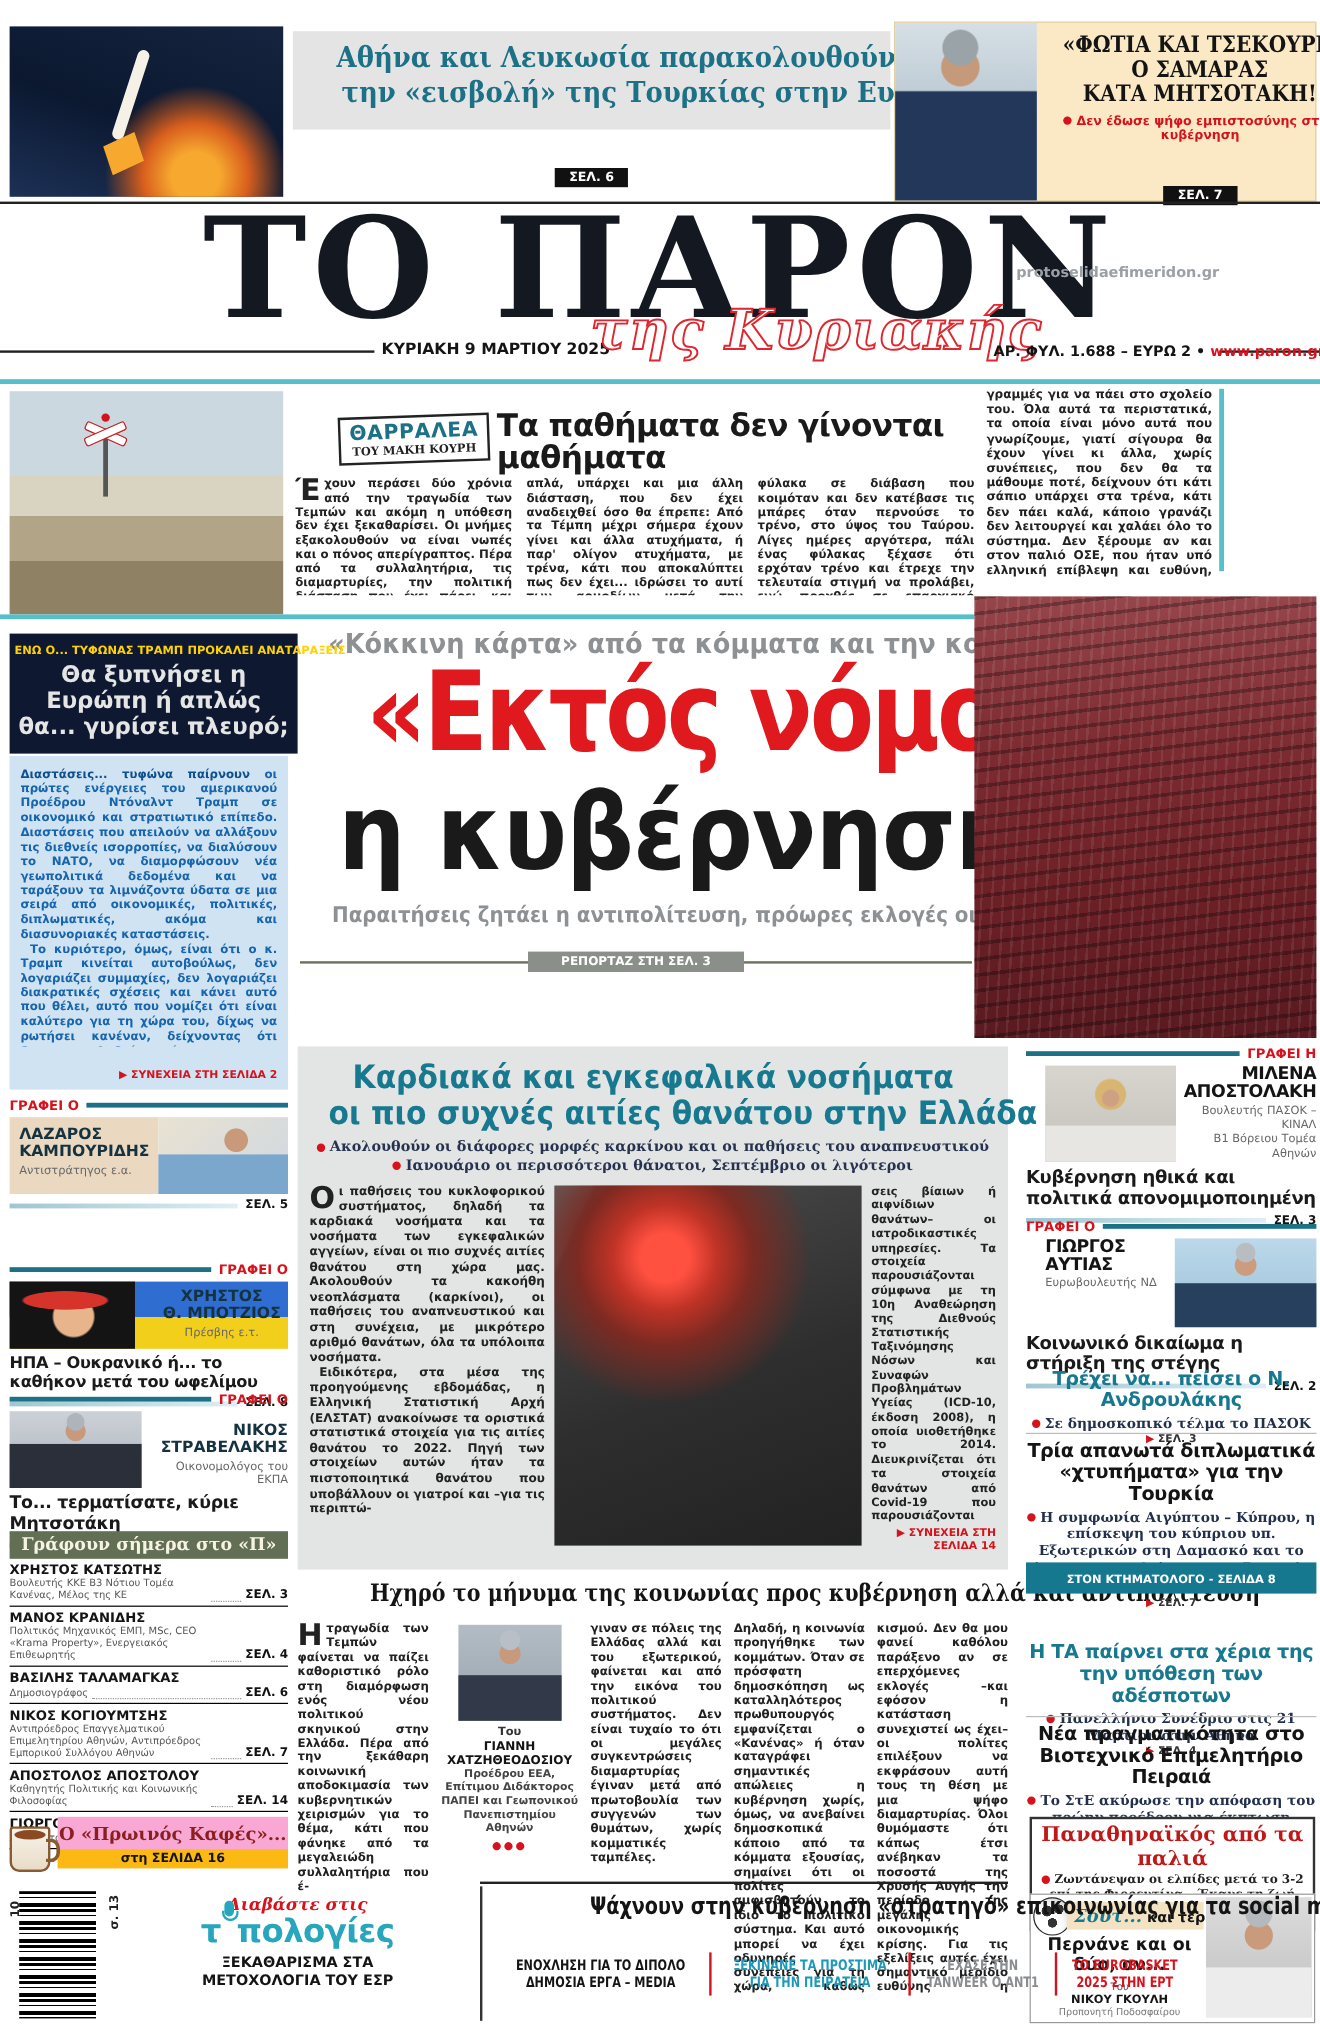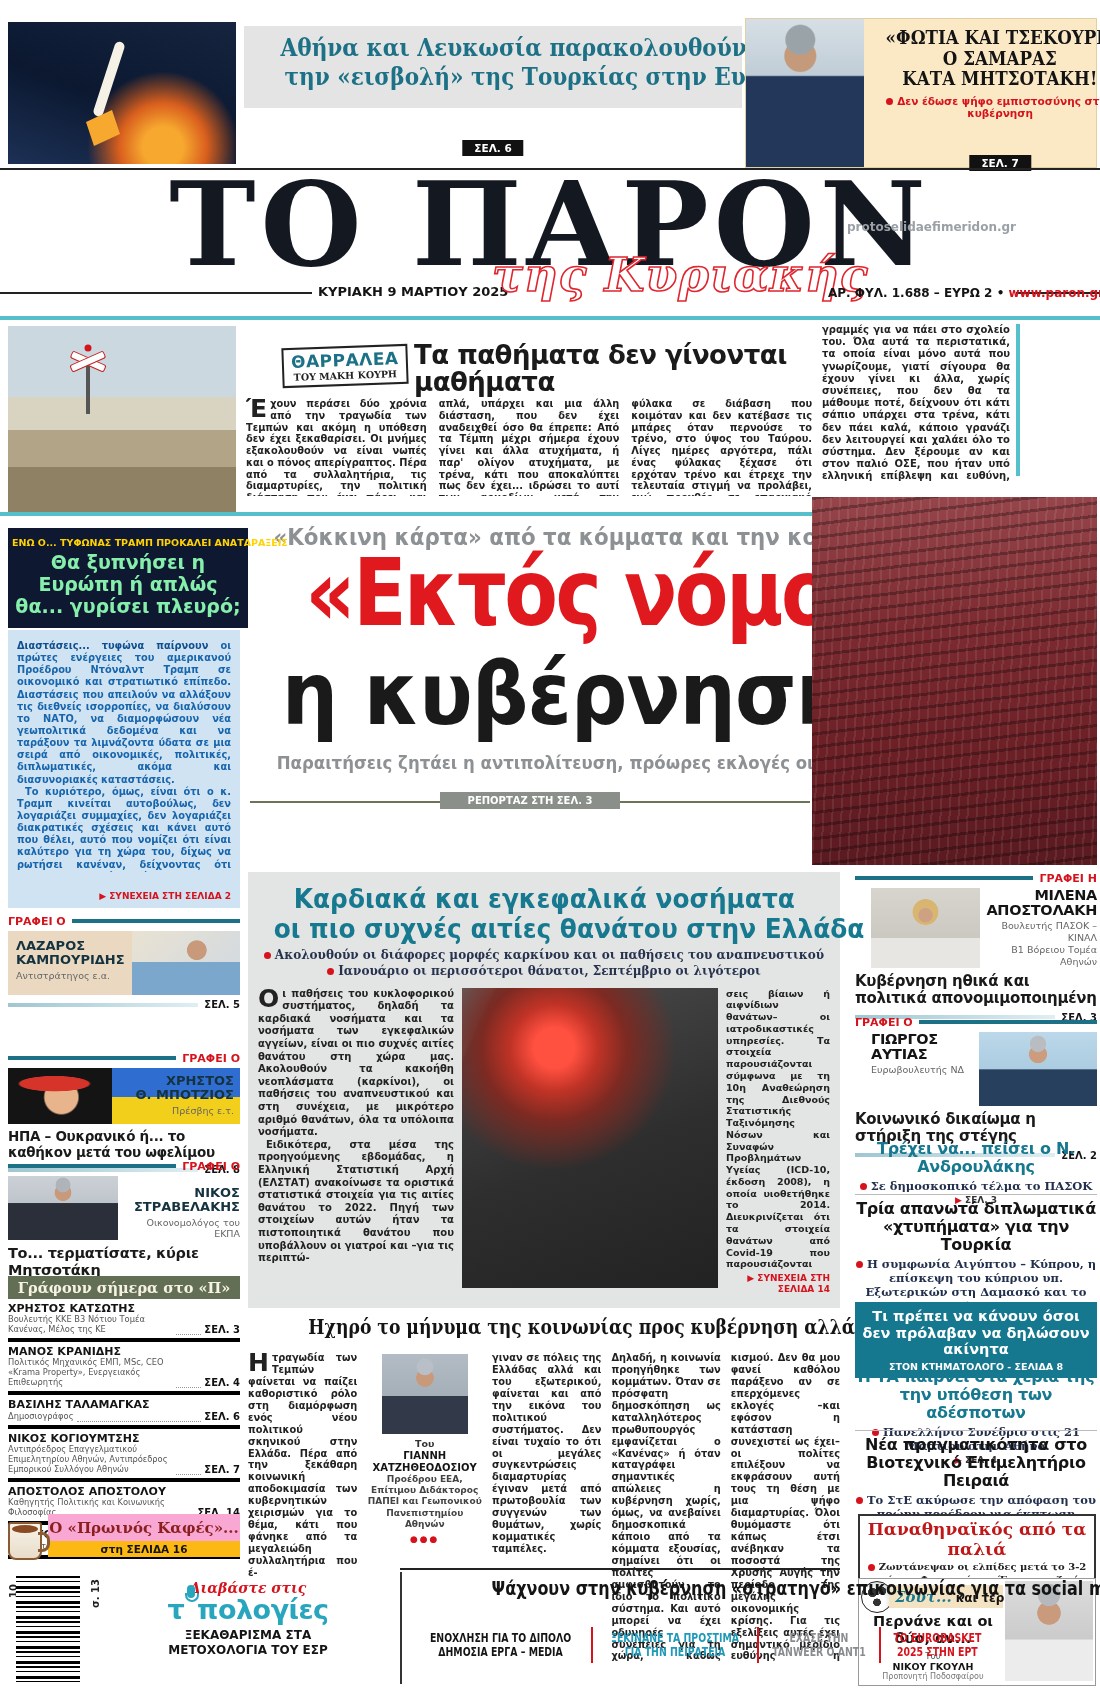--- a/index.html
+++ b/index.html
@@ -82,21 +82,21 @@
   .lead-badge{position:absolute;left:250px;top:789px;width:560px;text-align:center;}
   .lead-badge span{background:#8a8f8a;color:#fff;font-weight:700;font-size:10px;padding:3px 28px;display:inline-block;}
   .ph-parliament{position:absolute;left:812px;top:497px;width:285px;height:368px;
     background:repeating-linear-gradient(173deg,rgba(0,0,0,.28) 0 3px,rgba(0,0,0,0) 3px 13px),
     repeating-linear-gradient(93deg,rgba(255,255,255,.08) 0 2px,rgba(255,255,255,0) 2px 9px),
     linear-gradient(180deg,#96464b 0%,#7c2b31 35%,#6b2026 70%,#591a20 100%);}
 
   
   .eu-dark{position:absolute;left:8px;top:528px;width:232px;background:#0e1830;text-align:center;padding:9px 4px 10px;}
   .eu-kick{color:#ffd200;font-weight:700;font-size:9.5px;white-space:nowrap;}
-  .eu-head{color:#86efac;font-weight:800;font-size:19px;line-height:1.15;margin-top:4px;}
+  .eu-head{color:#e5e5e5;font-weight:800;font-size:19px;line-height:1.15;margin-top:4px;}
   .eu-light{position:absolute;left:8px;top:630px;width:214px;height:258px;background:#cfe3f2;padding:10px 9px;
     color:#1765ad;font-weight:600;font-size:9.8px;line-height:1.24;text-align:justify;}
   .eu-light .txt{height:232px;overflow:hidden;}
   .eu-light p{margin:0 0 0;text-indent:8px;}
   .eu-light p:first-child{text-indent:0;}
   .eu-lead{font-weight:800;color:#0f4f8f;}
   .eu-cont{position:absolute;right:9px;bottom:6px;}
 
   
   .graf-row{display:flex;align-items:center;gap:6px;height:12px;margin-bottom:4px;}
@@ -114,33 +114,33 @@
   .ph-erdogan{flex:1;background:
     radial-gradient(circle at 60% 30%,#c8997a 0 12%,rgba(0,0,0,0) 13%),
     linear-gradient(180deg,rgba(0,0,0,0) 0 48%,#7ba7cc 49% 100%),
     linear-gradient(135deg,#e9e2d2,#cfd8e2);}
   .cb1-name{width:108px;background:#ead9c0;padding:8px 8px 0;}
   .ph-trumpflag{width:100%;height:56px;position:relative;background:
     radial-gradient(ellipse at 20% 28%,#d6342a 0 13%,rgba(0,0,0,0) 14%),
     radial-gradient(circle at 23% 52%,#e8b48c 0 9%,rgba(0,0,0,0) 10%),
     linear-gradient(90deg,#141414 0 45%,rgba(0,0,0,0) 45%),
     linear-gradient(180deg,#2f6ed0 0 52%,#f2cf1b 52% 100%);}
-  .cb2-name{position:absolute;right:6px;top:6px;text-align:right;}
+  .cb2-name{position:absolute;right:6px;top:6px;text-align:center;}
   .ph-mitsotakis{width:110px;height:100%;background:
     radial-gradient(circle at 50% 14%,#aeb4ba 0 9%,rgba(0,0,0,0) 10%),
     radial-gradient(circle at 50% 26%,#c8997a 0 11%,rgba(0,0,0,0) 12%),
     linear-gradient(180deg,rgba(0,0,0,0) 0 42%,#2a2f3a 43% 100%),
     linear-gradient(180deg,#ccd1d6,#aab3bc);}
   .cb3-name{flex:1;text-align:right;padding:10px 0 0;}
 
   
   .grafoun{position:absolute;left:8px;top:1276px;width:232px;}
   .grafoun-h{background:#636f55;color:#f6f2e4;font-family:"DejaVu Serif",serif;font-weight:700;
     font-size:14.5px;text-align:center;padding:3px 0;}
-  .gf-entry{border-bottom:4px solid #000000;padding:3px 0 3px;}
+  .gf-entry{border-bottom:1px solid #000000;padding:3px 0 3px;}
   .gf-name{font-weight:800;font-size:11px;color:#141414;}
   .gf-row{display:flex;align-items:flex-end;gap:3px;}
   .gf-desc{font-size:8.3px;color:#555;line-height:1.2;max-width:165px;}
   .gf-lead{flex:1;border-bottom:1.5px dotted #999;height:10px;}
   .gf-pg{font-weight:800;font-size:10px;white-space:nowrap;}
 
   
   .kafes{position:absolute;left:8px;top:1514px;width:232px;display:flex;gap:6px;}
   .mug{width:30px;height:34px;margin-top:8px;background:linear-gradient(180deg,#f7f3ea,#e8dcc8);
     border:2px solid #8a5a32;border-radius:3px 3px 8px 8px;position:relative;flex:0 0 auto;}
@@ -541,21 +541,20 @@
   </div>
   <div class="sb-hr shr1"></div>
 
   <div class="sb-item si2">
     <div class="si-title si-black">Τρία απανωτά διπλωματικά «χτυπήματα» για την Τουρκία</div>
     <div class="si-bullet"><span class="dot"></span><span>Η συμφωνία Αιγύπτου – Κύπρου, η επίσκεψη του κύπριου υπ. Εξωτερικών στη Δαμασκό και το άνοιγμα πρεσβείας του Καζακστάν στη Λευκωσία</span></div>
     <div class="si-pg"><span class="arr">▶ </span><span>ΣΕΛ. 7</span></div>
   </div>
 
   <div class="sb-tealbox">
-    <div class="l">Τι πρέπει να κάνουν όσοι δεν πρόλαβαν να δηλώσουν ακίνητα</div>
     <div class="s">ΣΤΟΝ ΚΤΗΜΑΤΟΛΟΓΟ - ΣΕΛΙΔΑ 8</div>
   </div>
 
   <div class="sb-item si3">
     <div class="si-title si-teal">Η ΤΑ παίρνει στα χέρια της την υπόθεση των αδέσποτων</div>
     <div class="si-bullet"><span class="dot"></span><span>Πανελλήνιο Συνέδριο στις 21 Μαρτίου στην Αθήνα</span></div>
     <div class="si-pg"><span class="arr">▶ </span><span>ΣΕΛ. 4</span></div>
   </div>
   <div class="sb-hr shr2"></div>
 

